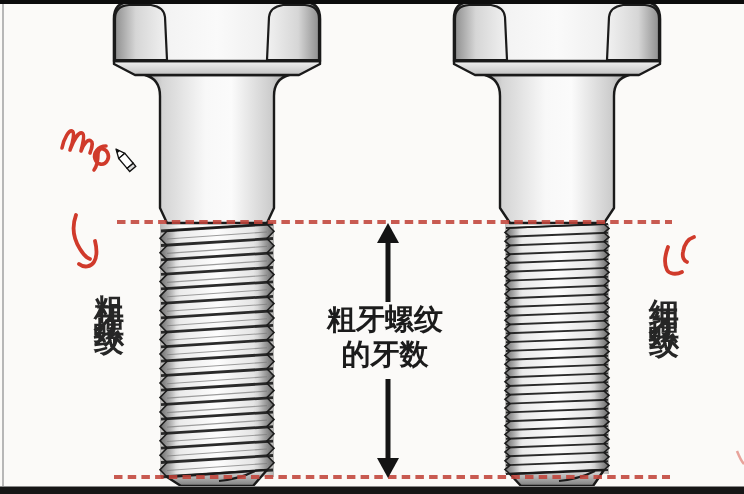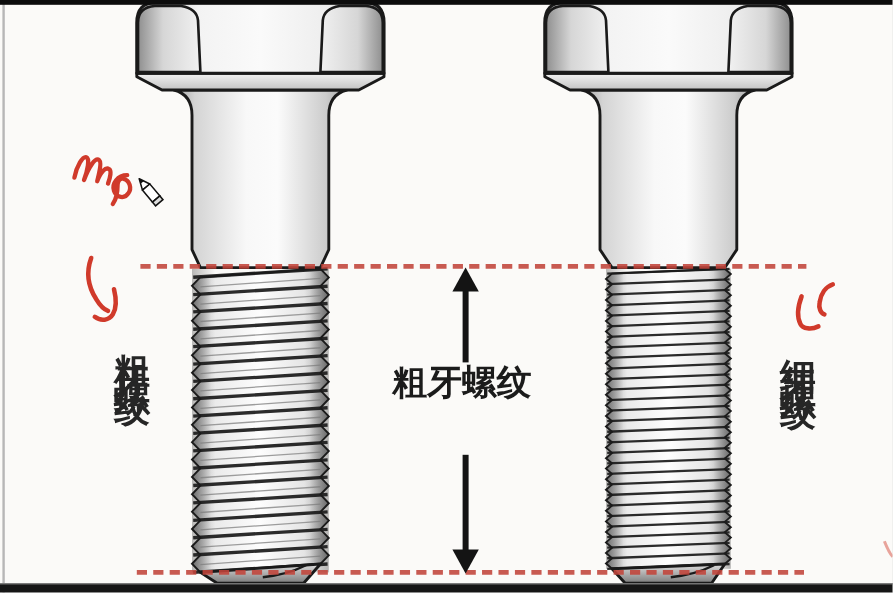--- a/index.html
+++ b/index.html
@@ -200,17 +200,18 @@
         <rect x="22" y="-4" width="4" height="8" fill="#dcdcdc" stroke="#111" stroke-width="1.3"></rect>
       </g>
     </svg>
 
   <div class="vlabel left">粗牙螺纹</div>
 
   <div class="vlabel right">细牙螺纹</div>
 
   <div class="center-label">
     <div>粗牙螺纹</div>
+    <div>的牙数</div>
   </div>
 
   <div class="top-bar"></div>
   <div class="bottom-bar"></div>
 </div>
 
 </body></html>

